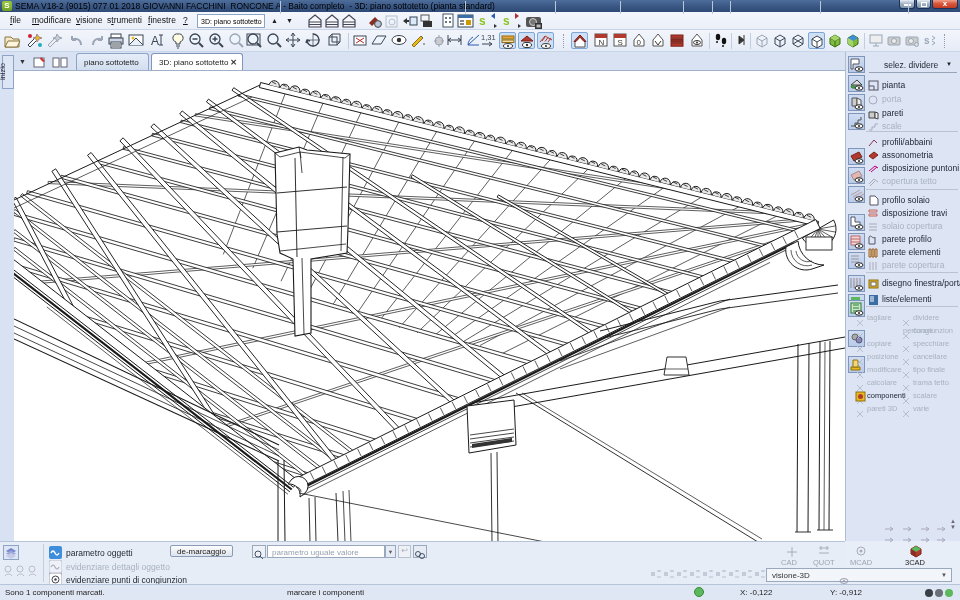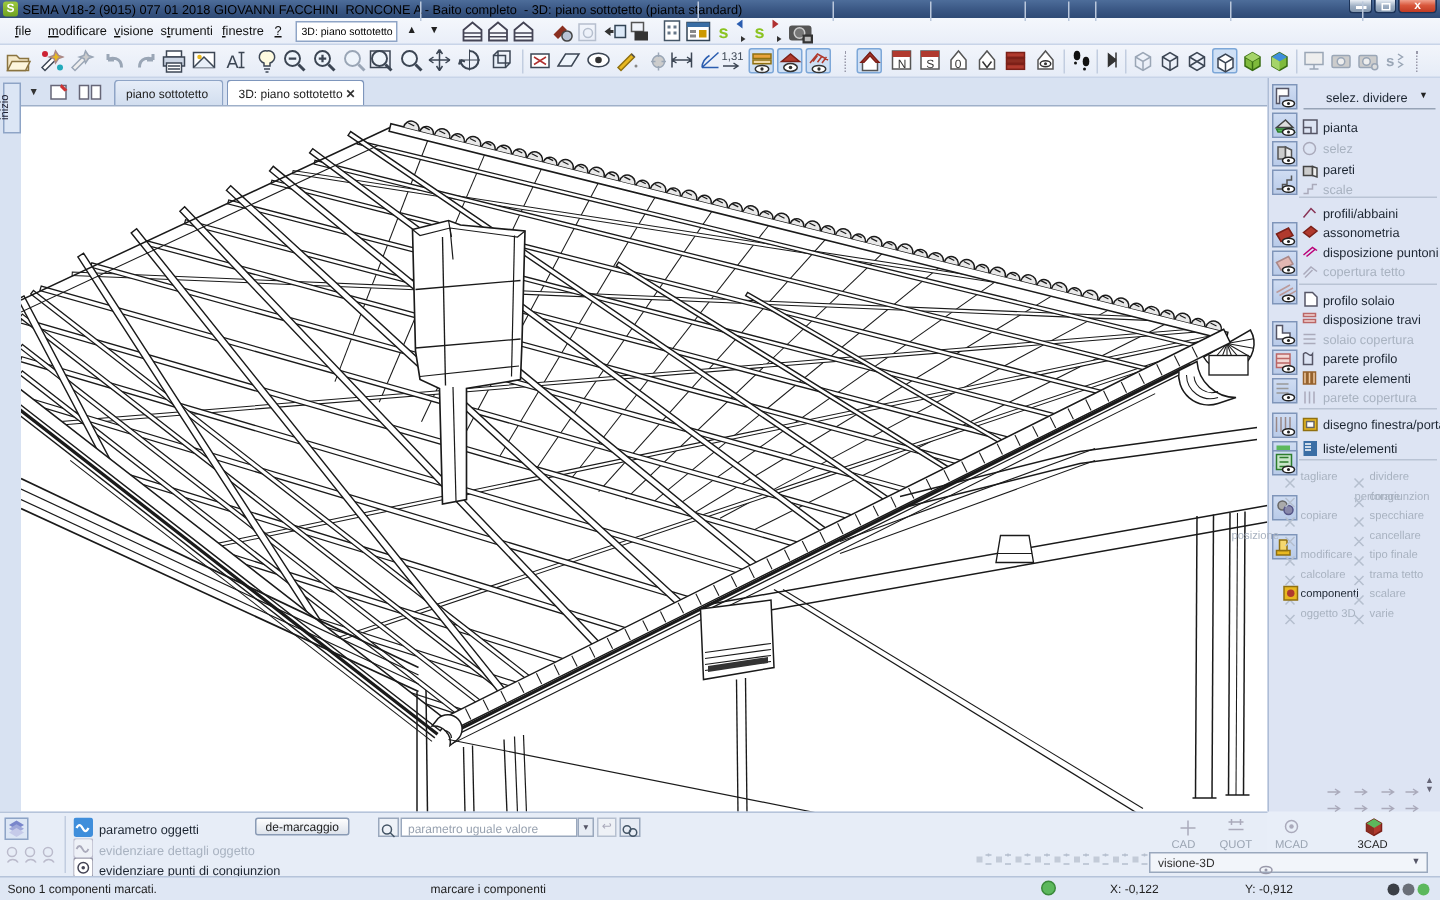--- a/index.html
+++ b/index.html
@@ -705,21 +705,21 @@
 <div class="abs" style="left:946px;top:61px;font-size:6px;color:#222;">▼</div>
 <div class="abs" style="left:869px;top:72px;width:88px;height:1px;background:#97a3b6;"></div>
 <div class="abs" style="left:868px;top:78px;"><svg width="11" height="12" viewBox="0 0 11 12">
       <rect x="1" y="1" width="9" height="9" fill="none" stroke="#556"></rect>
       <path d="M1 6 h5 v4" fill="none" stroke="#556"></path>
     </svg></div>
 <div class="item" style="left:882px;top:80px;">pianta</div>
 <div class="abs" style="left:868px;top:92px;"><svg width="11" height="12" viewBox="0 0 11 12">
       <circle cx="5" cy="6" r="4" fill="none" stroke="#aab"></circle>
     </svg></div>
-<div class="item gray" style="left:882px;top:94px;">selez</div>
+<div class="item gray" style="left:882px;top:94px;">porta</div>
 <div class="abs" style="left:868px;top:106px;"><svg width="11" height="12" viewBox="0 0 11 12">
       <path d="M1 4 h6 v6 H1 Z" fill="#ccc" stroke="#444"></path>
       <path d="M7 4 l3 1 v6 l-3 -1 Z" fill="#eee" stroke="#444"></path>
     </svg></div>
 <div class="item" style="left:882px;top:108px;">pareti</div>
 <div class="abs" style="left:868px;top:119px;"><svg width="11" height="12" viewBox="0 0 11 12">
       <path d="M1 9 h3 v-3 h3 v-3 h3" fill="none" stroke="#aab"></path>
     </svg></div>
 <div class="item gray" style="left:882px;top:121px;">scale</div>
 <div class="abs" style="left:868px;top:135px;"><svg width="11" height="12" viewBox="0 0 11 12">
@@ -796,21 +796,21 @@
       <path d="M1 7 L7 1 M1 1 L7 7" stroke="#b5bfce" fill="none"></path>
     </svg></div>
 <div class="item gray" style="left:867px;top:339px;font-size:7.5px;">copiare</div>
 <div class="abs" style="left:902px;top:339px;"><svg width="8" height="8" viewBox="0 0 8 8">
       <path d="M1 7 L7 1 M1 1 L7 7" stroke="#b5bfce" fill="none"></path>
     </svg></div>
 <div class="item gray" style="left:913px;top:339px;font-size:7.5px;">specchiare</div>
 <div class="abs" style="left:856px;top:352px;"><svg width="8" height="8" viewBox="0 0 8 8">
       <path d="M1 7 L7 1 M1 1 L7 7" stroke="#b5bfce" fill="none"></path>
     </svg></div>
-<div class="item gray" style="left:821px;top:352px;font-size:7.5px;text-align:center;">posizione</div>
+<div class="item gray" style="left:867px;top:352px;font-size:7.5px;text-align:center;">posizione</div>
 <div class="abs" style="left:902px;top:352px;"><svg width="8" height="8" viewBox="0 0 8 8">
       <path d="M1 7 L7 1 M1 1 L7 7" stroke="#b5bfce" fill="none"></path>
     </svg></div>
 <div class="item gray" style="left:913px;top:352px;font-size:7.5px;">cancellare</div>
 <div class="abs" style="left:856px;top:365px;"><svg width="8" height="8" viewBox="0 0 8 8">
       <path d="M1 7 L7 1 M1 1 L7 7" stroke="#b5bfce" fill="none"></path>
     </svg></div>
 <div class="item gray" style="left:867px;top:365px;font-size:7.5px;">modificare</div>
 <div class="abs" style="left:902px;top:365px;"><svg width="8" height="8" viewBox="0 0 8 8">
       <path d="M1 7 L7 1 M1 1 L7 7" stroke="#b5bfce" fill="none"></path>
@@ -828,21 +828,21 @@
       <path d="M1 7 L7 1 M1 1 L7 7" stroke="#b5bfce" fill="none"></path>
     </svg></div>
 <div class="item" style="left:867px;top:391px;font-size:7.5px;">componenti</div>
 <div class="abs" style="left:902px;top:391px;"><svg width="8" height="8" viewBox="0 0 8 8">
       <path d="M1 7 L7 1 M1 1 L7 7" stroke="#b5bfce" fill="none"></path>
     </svg></div>
 <div class="item gray" style="left:913px;top:391px;font-size:7.5px;">scalare</div>
 <div class="abs" style="left:856px;top:404px;"><svg width="8" height="8" viewBox="0 0 8 8">
       <path d="M1 7 L7 1 M1 1 L7 7" stroke="#b5bfce" fill="none"></path>
     </svg></div>
-<div class="item gray" style="left:867px;top:404px;font-size:7.5px;">oggetto 3D</div>
+<div class="item gray" style="left:867px;top:404px;font-size:7.5px;">pareti 3D</div>
 <div class="abs" style="left:902px;top:404px;"><svg width="8" height="8" viewBox="0 0 8 8">
       <path d="M1 7 L7 1 M1 1 L7 7" stroke="#b5bfce" fill="none"></path>
     </svg></div>
 <div class="item gray" style="left:913px;top:404px;font-size:7.5px;">varie</div>
 <div class="abs" style="left:855px;top:388px;"><svg width="11" height="11" viewBox="0 0 11 11">
       <rect x="1" y="1" width="9" height="9" fill="#e8b820" stroke="#907010"></rect>
       <circle cx="5.5" cy="5.5" r="2.5" fill="#b03a2e"></circle>
     </svg></div>
 <div class="abs" style="left:884px;top:519px;z-index:3;"><svg width="14" height="8" viewBox="0 0 14 8">
       <path d="M1 4 h8 m-3 -2 l3 2 -3 2" stroke="#aab" fill="none"></path>

